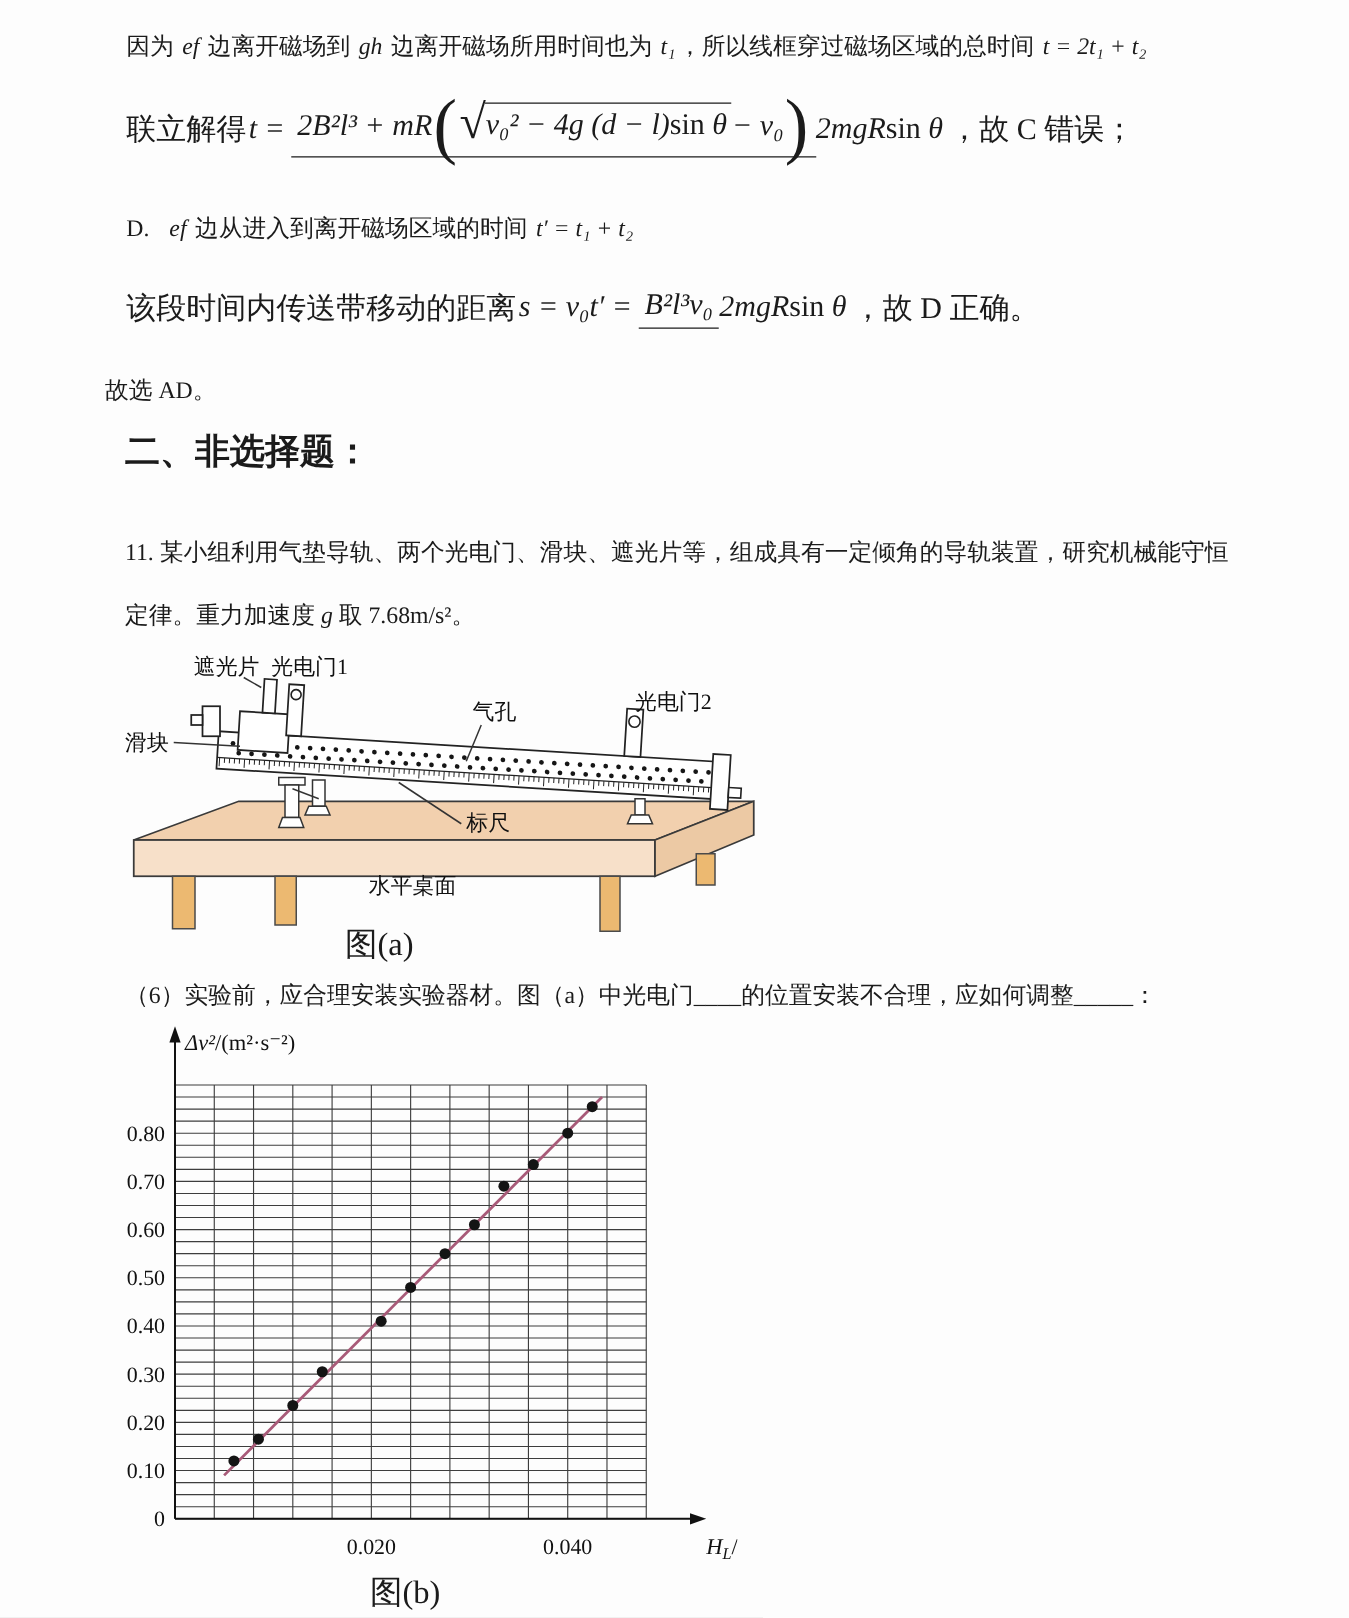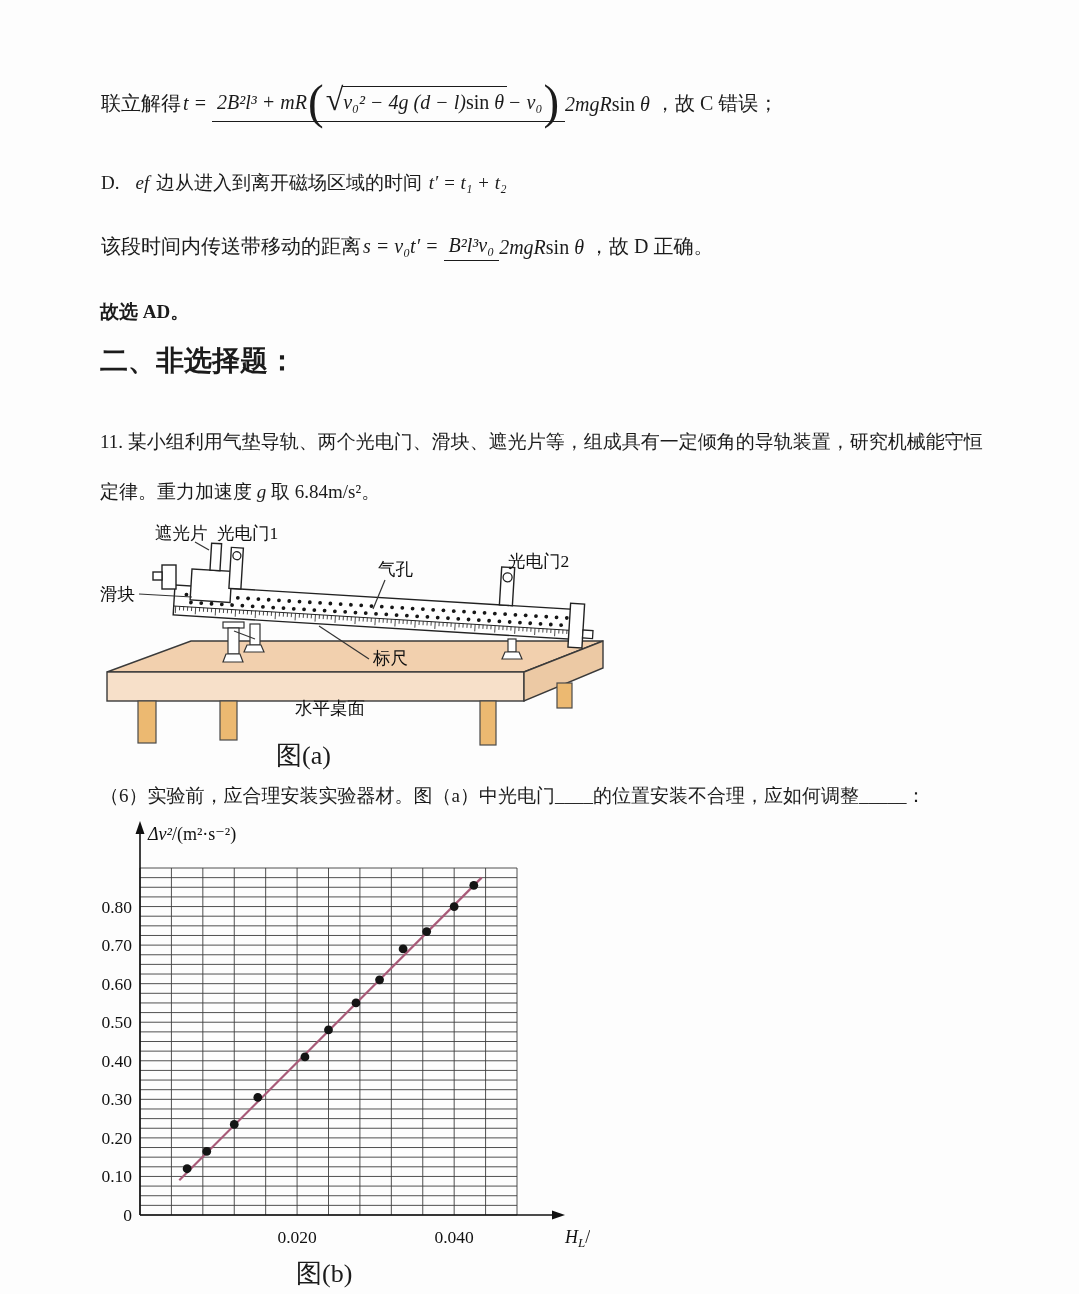--- a/index.html
+++ b/index.html
@@ -1,39 +1,40 @@
 <!DOCTYPE html>
 <html><head>
 <meta charset="utf-8">
 <style>
   html,body{margin:0;padding:0;background:#e8e8e8;}
   .page{position:relative;width:1079px;height:1294px;background:#fdfdfd;
         font-family:"Liberation Serif","DejaVu Serif",serif;color:#1b1b1b;overflow:hidden;}
   .line{position:absolute;white-space:nowrap;font-size:19px;}
-  .frow{position:absolute;display:flex;align-items:center;white-space:nowrap;font-size:20px;}
+  .frow{position:absolute;display:flex;align-items:center;white-space:nowrap;font-size:24px;}
   .mi{font-style:italic;}
   .mr{font-style:normal;}
   .seg{margin:0 1px;}
   .frac{display:inline-flex;flex-direction:row;align-items:center;margin:0 4px;line-height:1.3;}
   .frac .num{display:inline-flex;align-items:center;border-bottom:1.5px solid #1b1b1b;padding:0 5px 2px 5px;}
   .frac .den{padding-top:2px;}
   .bigp{font-size:235%;font-weight:100;line-height:0.75;margin:0 1px;transform:scaleY(1.05);}
   .sqrt{display:inline-flex;align-items:flex-start;margin:0 1px;}
   .rad{font-size:160%;line-height:1;position:relative;top:-3px;margin-right:-1px;}
   .radbody{border-top:1.5px solid #1b1b1b;padding:2px 3px 0 1px;}
   .bold{font-weight:bold;font-size:28px;}
   .caption{position:absolute;font-size:26px;width:90px;}
   svg{position:absolute;}
   svg text{font-family:"Liberation Serif","DejaVu Serif",serif;}
 </style>
 </head>
 <body>
 
 <div class="page">
 
+  <div class="line" style="left:100px;top:24px;"><span class="seg">因为 </span><span class="seg mi">ef</span><span class="seg"> 边离开磁场到 </span><span class="seg mi">gh</span><span class="seg"> 边离开磁场所用时间也为 </span><span class="seg mi">t₁</span><span class="seg">，所以线框穿过磁场区域的总时间 </span><span class="seg mi">t = 2t₁ + t₂</span></div>
 
   <div class="frow" style="left:100px;top:64px;height:78px;">
     <span class="seg">联立解得</span>
     <span class="seg mi">t =</span>
     <span class="frac">
       <span class="num">
         <span class="mi">2B²l³ + mR</span>
         <span class="bigp">(</span>
         <span class="sqrt">
             <span class="rad">√</span>
@@ -54,26 +55,26 @@
     <span class="seg mi">s = v₀t′ =</span>
     <span class="frac">
       <span class="num">
           <span class="mi">B²l³v₀</span>
         </span>
       <span class="den"><span class="mi">2mgR</span><span class="mr">sin</span> <span class="mi">θ</span></span>
     </span>
     <span class="seg">，故 D 正确。</span>
   </div>
 
-  <div class="line" style="left:100px;top:299px;font-weight:bold;">故选 AD。</div>
+  <div class="line" style="left:84px;top:299px;">故选 AD。</div>
 
   <div class="line bold" style="left:100px;top:342px;">二、非选择题：</div>
 
   <div class="line" style="left:100px;top:429px;text-align:right;">11. 某小组利用气垫导轨、两个光电门、滑块、遮光片等，组成具有一定倾角的导轨装置，研究机械能守恒</div>
-  <div class="line" style="left:100px;top:479px;"><span>定律。重力加速度 </span><span class="mi">g</span><span> 取 </span><span>6.84m/s²</span><span>。</span></div>
+  <div class="line" style="left:100px;top:479px;"><span>定律。重力加速度 </span><span class="mi">g</span><span> 取 </span><span>7.68m/s²</span><span>。</span></div>
 
   <svg style="left:95px;top:518px;" width="560" height="250" viewBox="0 0 560 250">
 
     <g>
       <polygon points="12,154 429,154 508,123 96,123" fill="#f2d0ae" stroke="#3a3a3a" stroke-width="1.4"></polygon>
       <rect x="12" y="154" width="417" height="29" fill="#f7e0c9" stroke="#3a3a3a" stroke-width="1.4"></rect>
       <polygon points="429,154 508,123 508,150 429,183" fill="#ecc9a4" stroke="#3a3a3a" stroke-width="1.4"></polygon>
       <rect x="43" y="183" width="18" height="42" fill="#ecb971" stroke="#4a4a4a" stroke-width="1.2"></rect>
       <rect x="125" y="183" width="17" height="39" fill="#ecb971" stroke="#4a4a4a" stroke-width="1.2"></rect>
       <rect x="385" y="183" width="16" height="44" fill="#ecb971" stroke="#4a4a4a" stroke-width="1.2"></rect>

